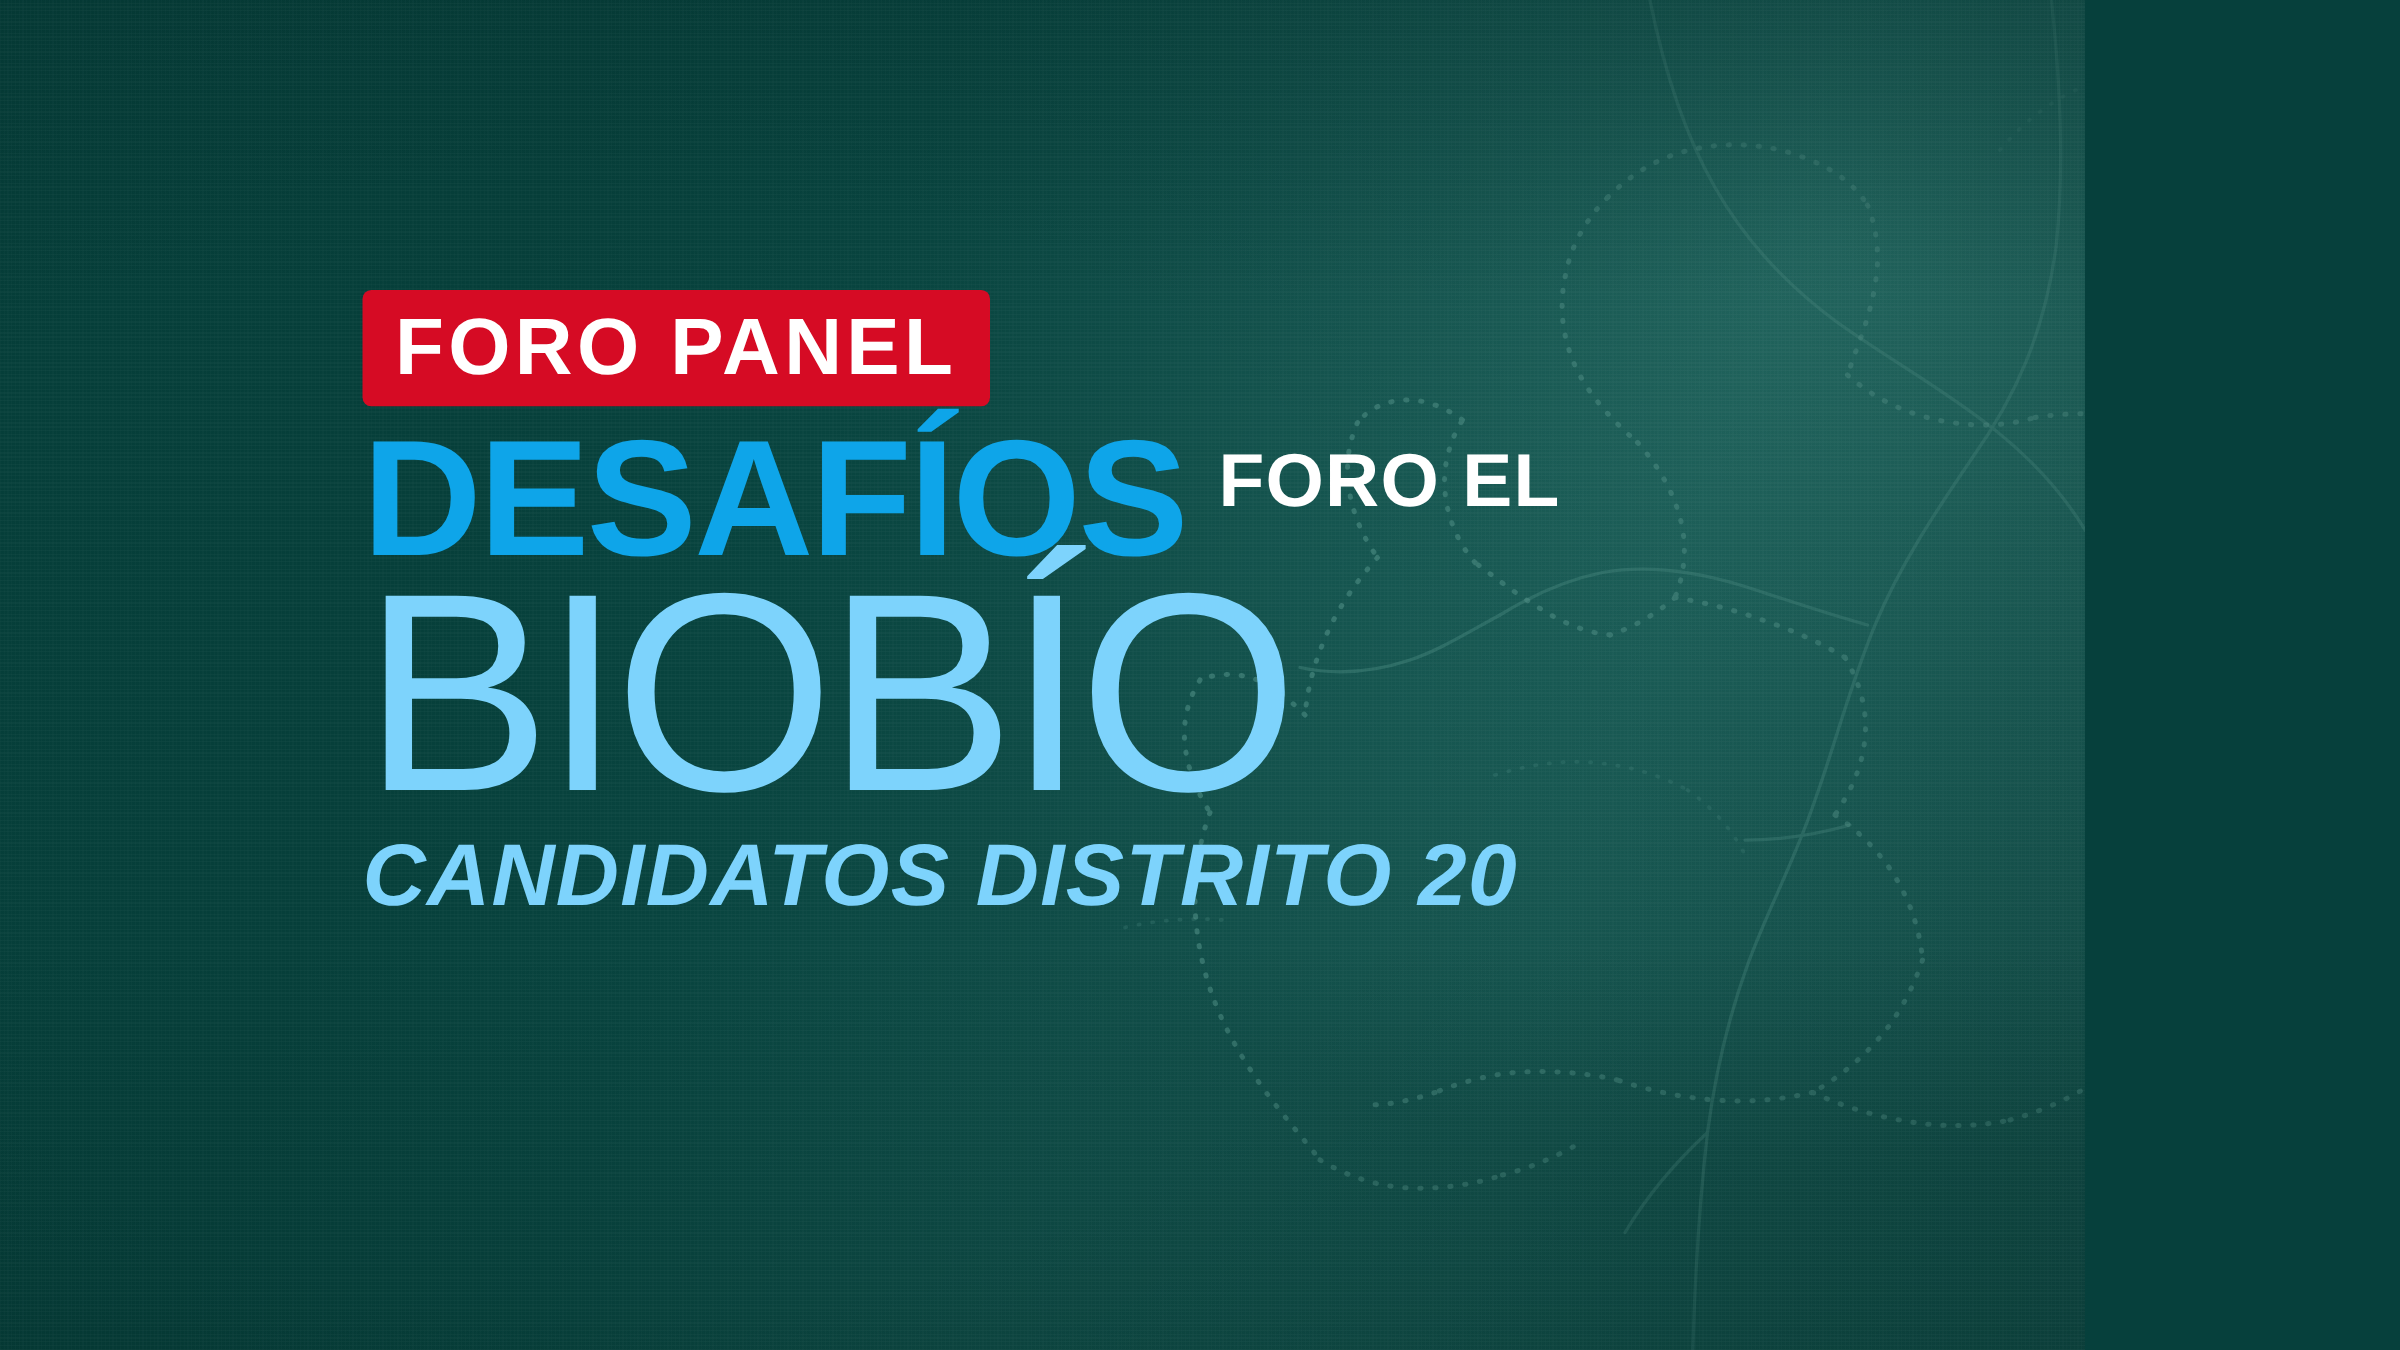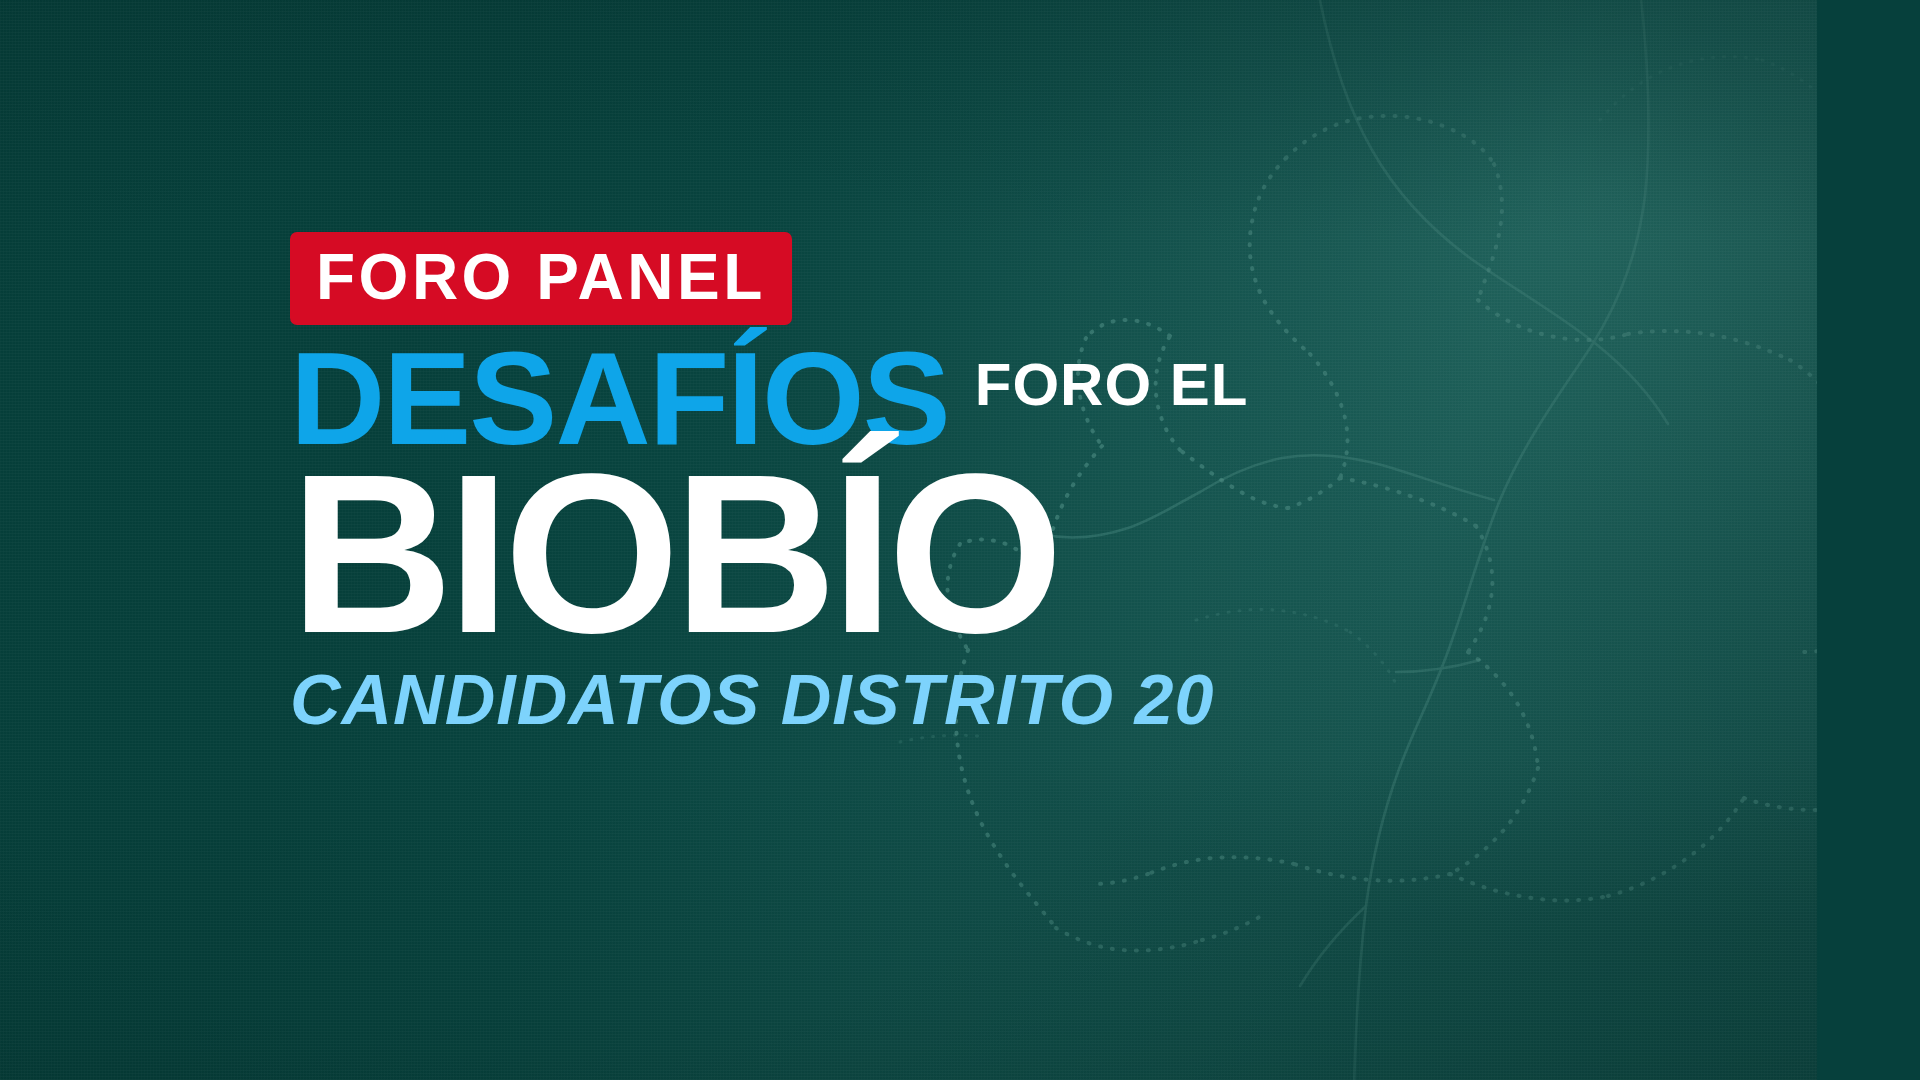--- a/index.html
+++ b/index.html
@@ -11,21 +11,21 @@
     overflow: hidden;
     background: #06403c;
   }
   body {
     font-family: "Liberation Sans", sans-serif;
     -webkit-font-smoothing: antialiased;
   }
 
   #poster {
     position: relative;
-    width: 1817px;
+    width: 1668px;
     height: 1080px;
     overflow: hidden;
     background: #0a4a44;
   }
 
   
   .bg-base {
     position: absolute;
     inset: 0;
     background: #16554f;
@@ -125,23 +125,23 @@
     font-weight: bold;
     letter-spacing: 1px;
     line-height: 1;
     margin-left: 26px;
     margin-bottom: 42px;
     display: inline-block;
   }
 
   .line-biobio {
     margin-top: 2px;
-    color: #ffffff;
+    color: #7dd3fc;
     font-size: 226px;
-    font-weight: bold;
+    font-weight: normal;
     letter-spacing: -6px;
     line-height: 0.84;
     white-space: nowrap;
   }
 
   .line-sub {
     margin-top: 16px;
     color: #7dd3fc;
     font-size: 70px;
     font-weight: bold;

